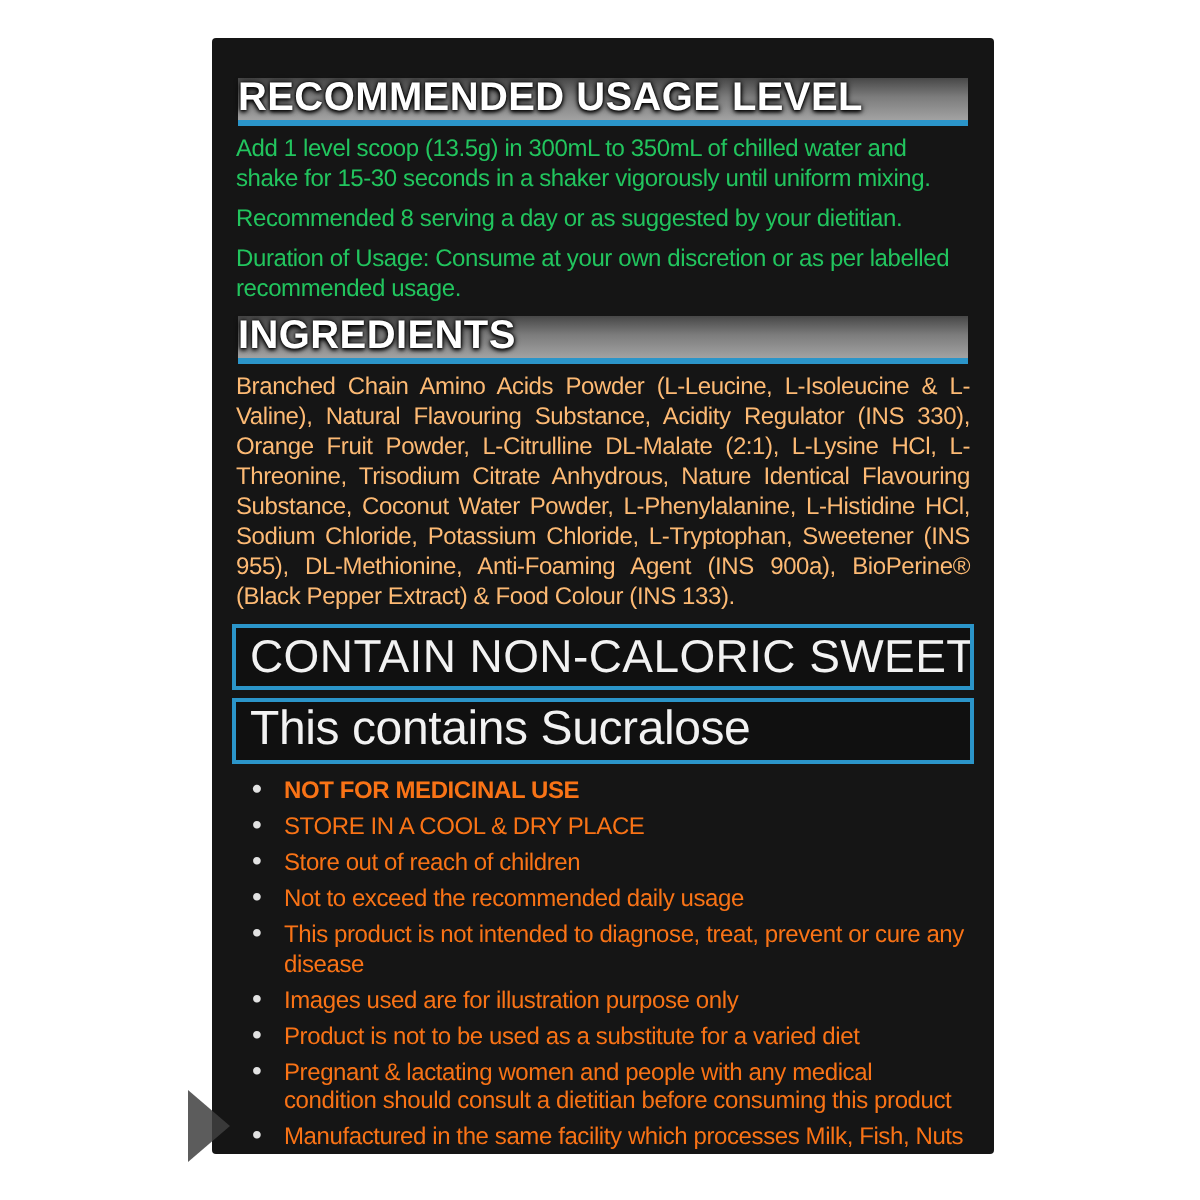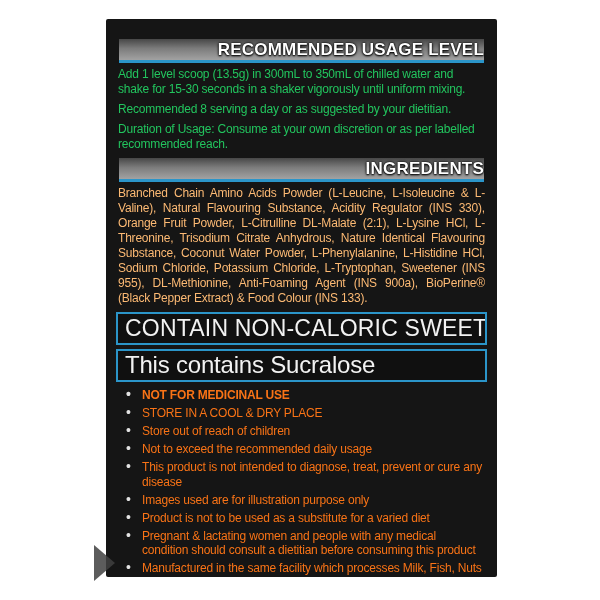--- a/index.html
+++ b/index.html
@@ -29,26 +29,26 @@
     padding: 20px 10px 8px 10px;
     color: #dfdfdf;
     letter-spacing: -0.2px;
     overflow: hidden;
     z-index: 2;
   }
   .section-header {
     margin: 0 3px 4px 3px;
     height: 21px;
     line-height: 21px;
-    text-align: right;
+    text-align: left;
     background: linear-gradient(180deg, #474747 0%, #7c7c7c 45%, #a2a2a2 100%);
     border-bottom: 3px solid #2b95c9;
     color: #ffffff;
     font-weight: bold;
-    font-size: 17px;
+    font-size: 20px;
     letter-spacing: 0.2px;
     text-shadow: 0 0 3px #000, 0 1px 2px #000, 0 0 1px #000;
   }
   .usage-block { margin: 2px 2px 6px 2px; }
   .usage-block p {
     margin: 3px 0 5px 0;
     font-size: 12px;
     line-height: 15px;
     color: #22c55e;
   }
@@ -111,21 +111,21 @@
 
   <div class="corner-arrow"></div>
 
   <div class="label-panel">
 
     <div class="section-header">RECOMMENDED USAGE LEVEL</div>
 
     <div class="usage-block">
       <p>Add 1 level scoop (13.5g) in 300mL to 350mL of chilled water and shake for 15-30 seconds in a shaker vigorously until uniform mixing.</p>
       <p>Recommended 8 serving a day or as suggested by your dietitian.</p>
-      <p>Duration of Usage: Consume at your own discretion or as per labelled recommended reach.</p>
+      <p>Duration of Usage: Consume at your own discretion or as per labelled recommended usage.</p>
     </div>
 
     <div class="section-header">INGREDIENTS</div>
 
     <div class="ingredients-text">Branched Chain Amino Acids Powder (L-Leucine, L-Isoleucine &amp; L-Valine), Natural Flavouring Substance, Acidity Regulator (INS 330), Orange Fruit Powder, L-Citrulline DL-Malate (2:1), L-Lysine HCl, L-Threonine, Trisodium Citrate Anhydrous, Nature Identical Flavouring Substance, Coconut Water Powder, L-Phenylalanine, L-Histidine HCl, Sodium Chloride, Potassium Chloride, L-Tryptophan, Sweetener (INS 955), DL-Methionine, Anti-Foaming Agent (INS 900a), BioPerine® (Black Pepper Extract) &amp; Food Colour (INS 133).</div>
 
     <div class="callout-box caps">CONTAIN NON-CALORIC SWEETENER</div>
 
     <div class="callout-box mixed">This contains Sucralose</div>
 

